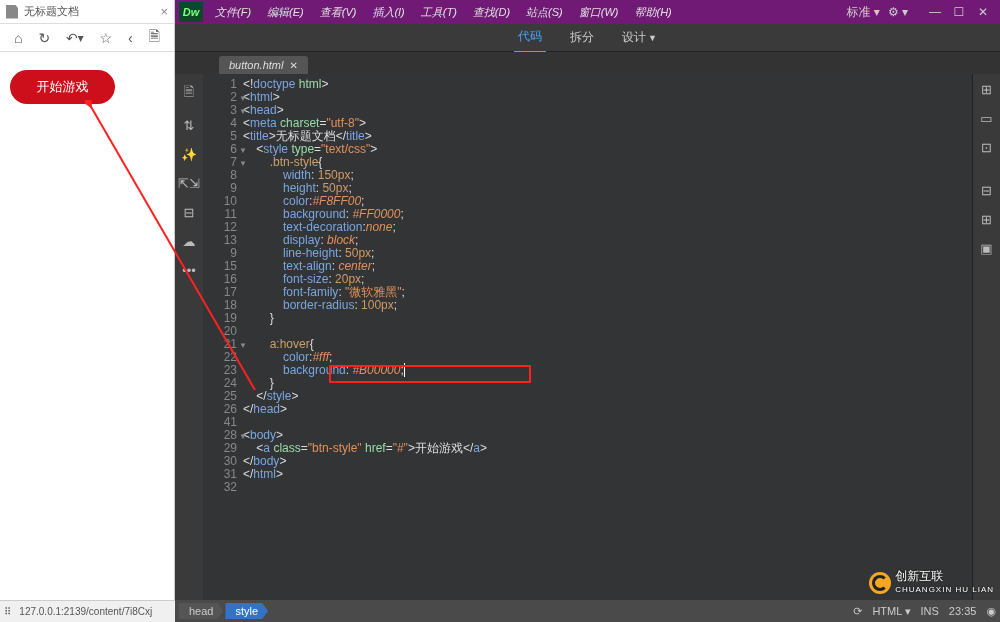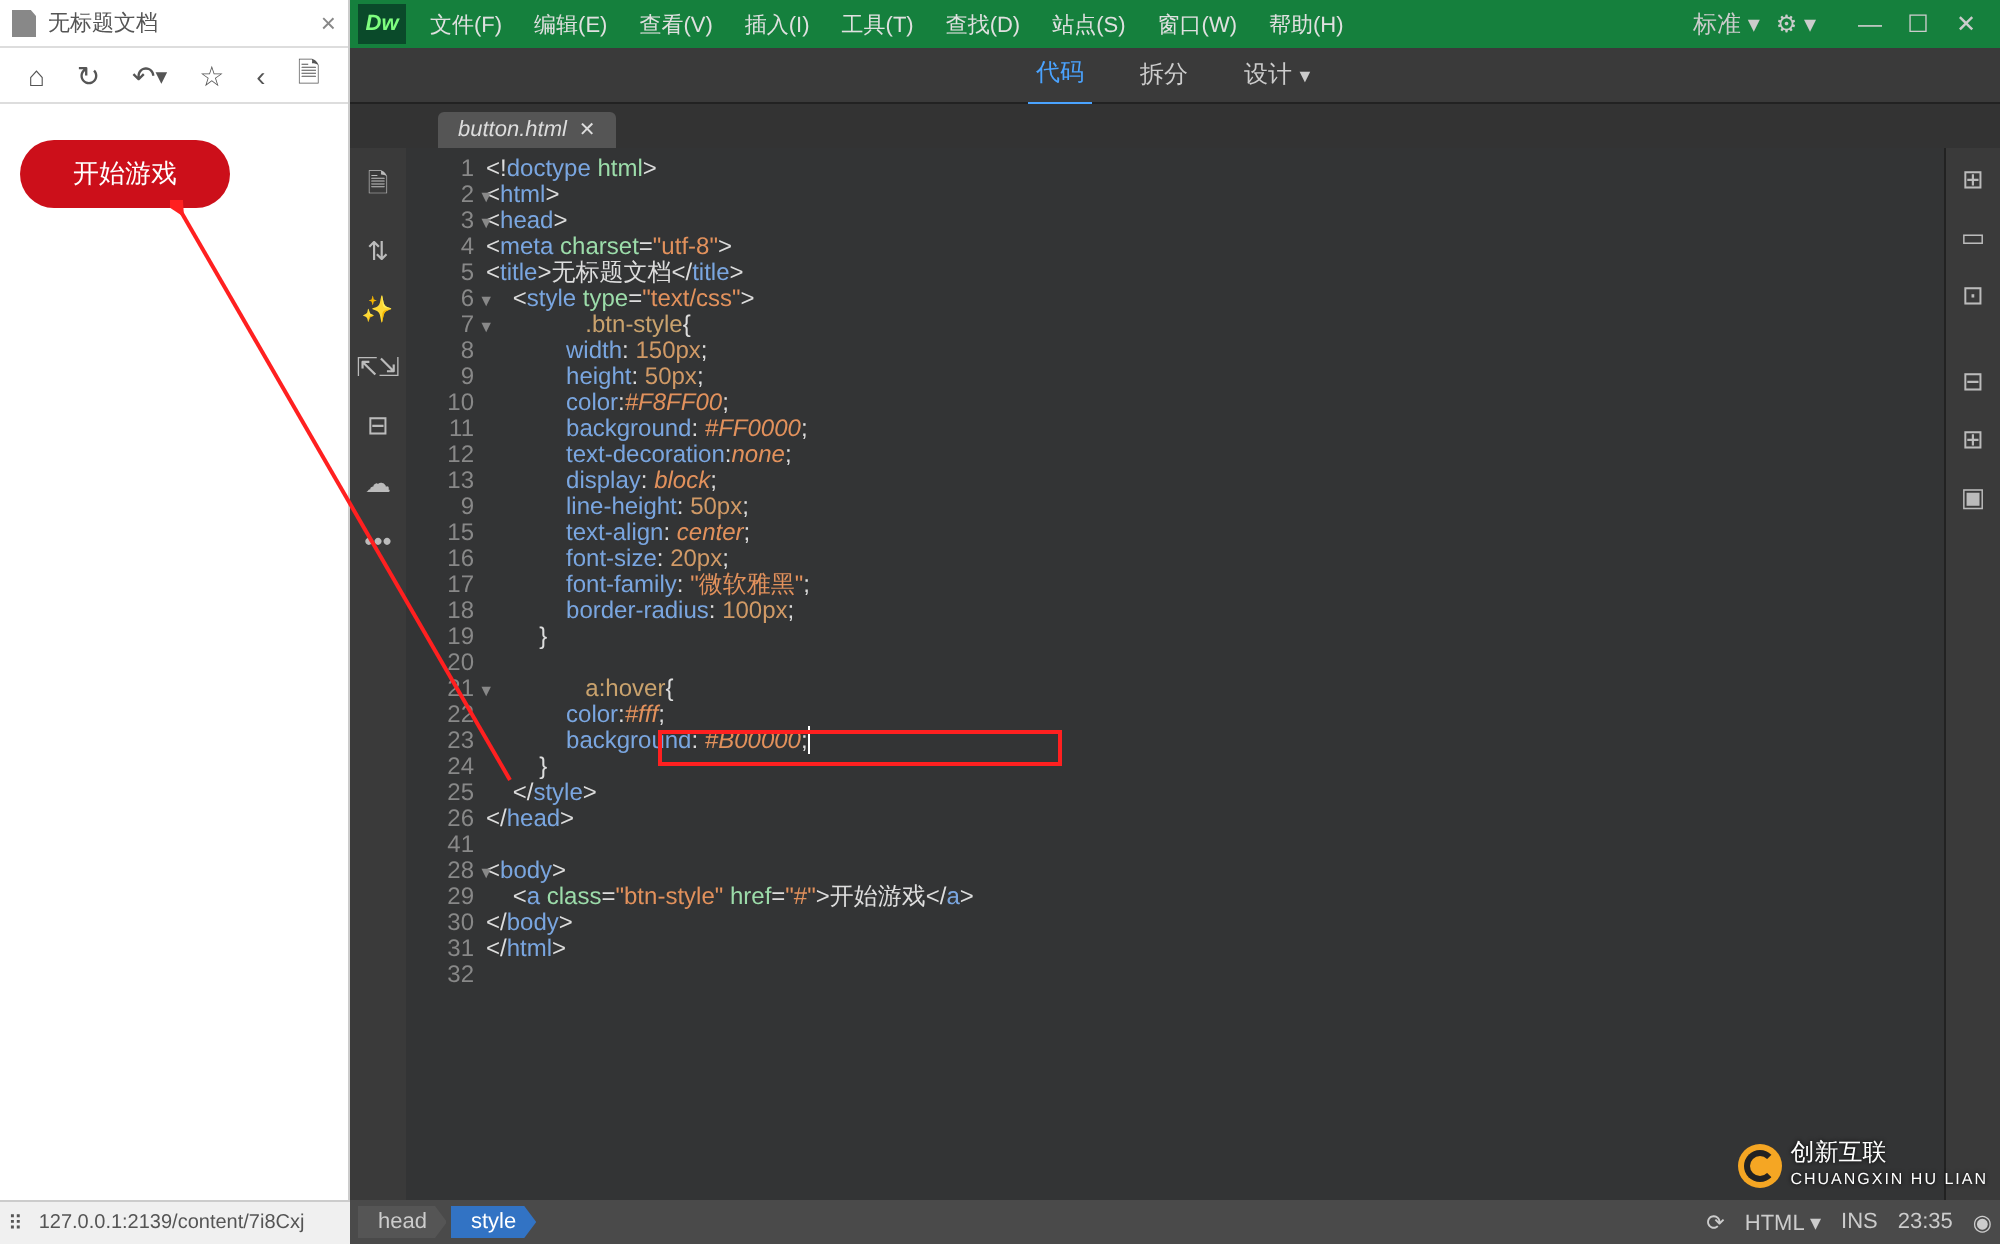--- a/index.html
+++ b/index.html
@@ -6,23 +6,23 @@
 body{width:1000px;height:622px;overflow:hidden;background:#fff;display:flex;position:relative;}
 .left-pane{width:175px;height:100%;background:#fff;display:flex;flex-direction:column;border-right:1px solid #ccc;}
 .browser-tab{height:24px;display:flex;align-items:center;padding:0 6px;font-size:11px;color:#555;border-bottom:1px solid #ddd;}
 .browser-tab .doc-icon{width:12px;height:14px;background:#888;margin-right:6px;clip-path:polygon(0 0,75% 0,100% 25%,100% 100%,0 100%);}
 .browser-tab .close{margin-left:auto;color:#888;font-size:13px;cursor:pointer;}
 .browser-toolbar{height:28px;display:flex;align-items:center;justify-content:space-around;padding:0 6px;border-bottom:1px solid #ddd;color:#555;}
 .browser-toolbar span{font-size:14px;display:inline-flex;align-items:center;}
 .preview-area{flex:1;padding:18px 10px;position:relative;}
 .btn-start{display:inline-block;width:105px;height:34px;line-height:34px;text-align:center;background:#CC0F1A;color:#fff;font-size:13px;border-radius:50px;}
 .right-pane{flex:1;height:100%;background:#2a2a2a;display:flex;flex-direction:column;position:relative;}
-.menubar{height:24px;background:#15803d;display:flex;align-items:center;color:#e0e0e0;font-size:11px;}
+.menubar{height:24px;background:#701a75;display:flex;align-items:center;color:#e0e0e0;font-size:11px;}
 .dw-logo{width:24px;height:20px;background:#0a4a2a;color:#7fff7f;font-weight:bold;font-size:11px;display:flex;align-items:center;justify-content:center;margin:0 4px;font-style:italic;}
-.menu-item{padding:0 8px;cursor:pointer;}
+.menu-item{padding:0 8px;cursor:pointer;font-style:italic;}
 .menubar-right{margin-left:auto;display:flex;align-items:center;gap:8px;padding-right:8px;}
 .menubar-right span{font-size:12px;color:#ccc;}
 .win-controls{display:flex;gap:6px;margin-left:10px;}
 .win-controls span{width:18px;text-align:center;font-size:12px;}
 .view-tabs{height:28px;background:#3a3a3a;display:flex;align-items:center;justify-content:center;gap:20px;font-size:12px;border-bottom:1px solid #222;}
 .view-tab{color:#ccc;padding:6px 4px;cursor:pointer;}
 .view-tab.active{color:#4aa3ff;border-bottom:2px solid #4aa3ff;}
 .view-tab .chev{font-size:9px;margin-left:2px;}
 .file-tabs{height:22px;background:#333;display:flex;align-items:flex-end;padding-left:6px;font-size:11px;}
 .file-tab{background:#555;color:#ddd;padding:3px 10px;border-radius:3px 3px 0 0;display:flex;align-items:center;gap:6px;font-style:italic;margin-left:38px;}
@@ -34,21 +34,21 @@
 .gutter{width:40px;background:#333435;text-align:right;padding:4px 6px 4px 2px;color:#888;user-select:none;}
 .gutter div{height:13px;position:relative;}
 .fold{position:absolute;right:-10px;top:1px;font-size:8px;color:#888;}
 .code{flex:1;padding:4px 0;white-space:pre;color:#ddd;}
 .code div{height:13px;}
 .t{color:#7aa6e0;}
 .a{color:#9cdcaa;}
 .s{color:#e2915c;}
 .p{color:#ddd;}
 .n{color:#d19a66;}
-.sel{color:#c9a26d;margin-left:23px;}
+.sel{color:#c9a26d;}
 .prop{color:#7aa6e0;margin-top:20px;}
 .val{color:#e2915c;font-style:italic;}
 .cursor{border-right:1px solid #fff;}
 .hl-box{position:absolute;left:126px;top:291px;width:202px;height:18px;border:2px solid #ff2020;pointer-events:none;}
 .arrow-line{position:absolute;left:85px;top:100px;width:175px;height:295px;pointer-events:none;z-index:50;}
 .status-bar{height:22px;background:#4a4a4a;display:flex;align-items:center;font-size:11px;color:#ccc;padding:0 4px;}
 .crumb{background:#555;padding:2px 10px;margin-right:2px;clip-path:polygon(0 0,calc(100% - 6px) 0,100% 50%,calc(100% - 6px) 100%,0 100%);}
 .crumb.active{background:#3273c4;color:#fff;}
 .status-right{margin-left:auto;display:flex;align-items:center;gap:10px;}
 .bottom-bar{position:absolute;bottom:0;left:0;width:175px;height:22px;background:#f0f0f0;border-top:1px solid #ccc;display:flex;align-items:center;font-size:10px;color:#555;padding-left:4px;}

